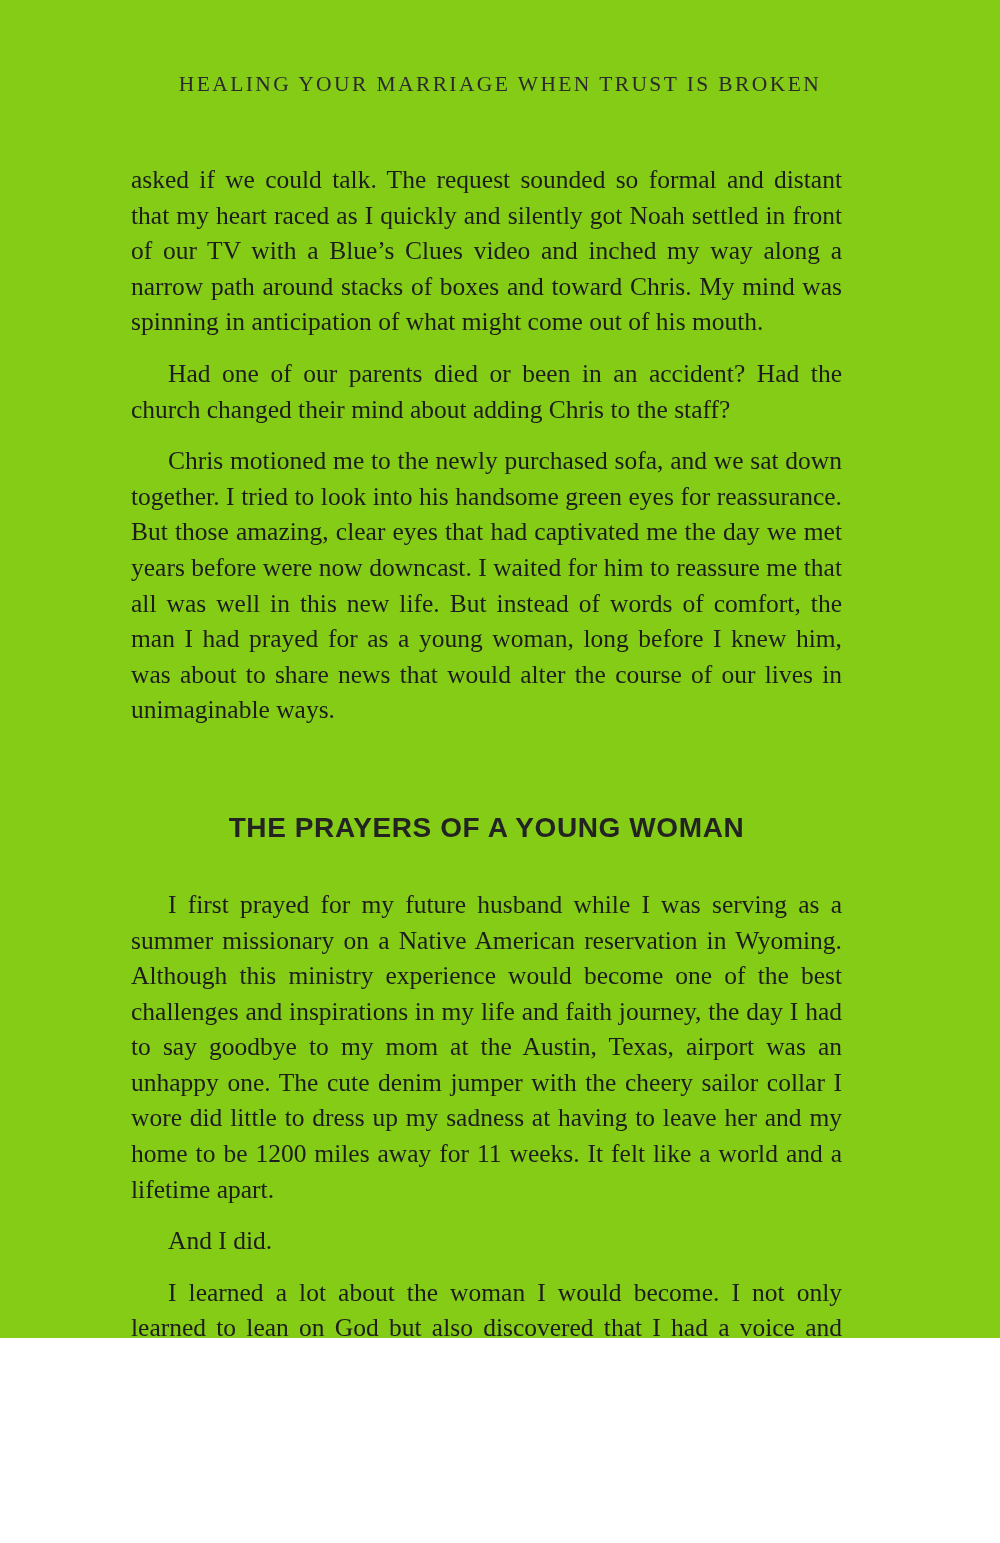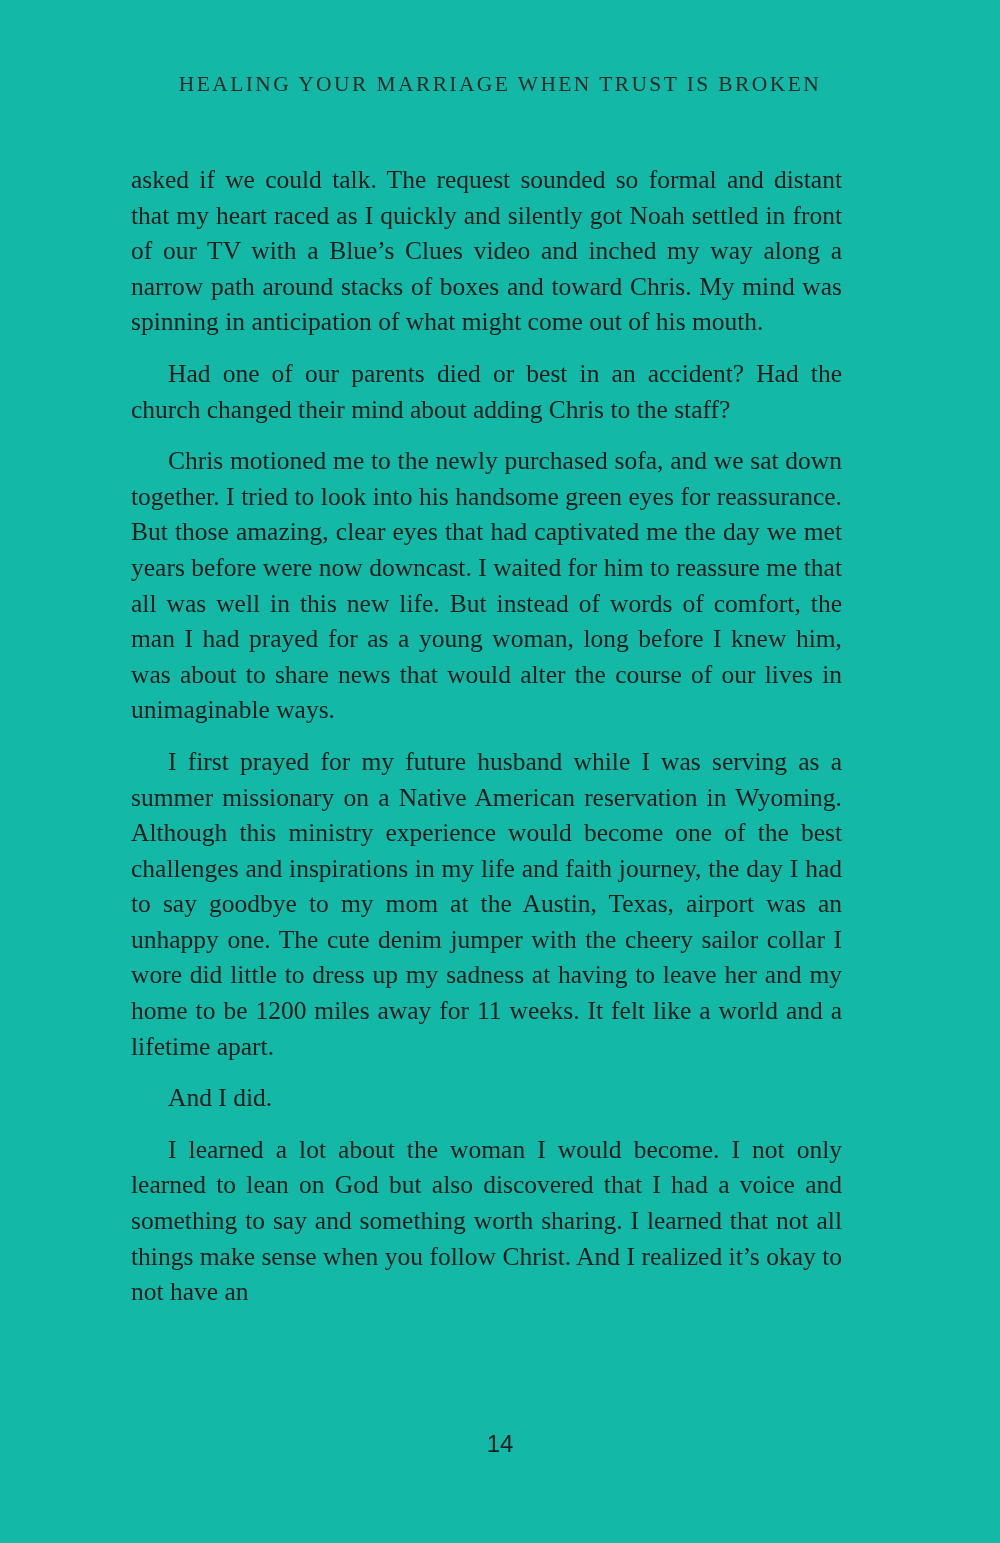--- a/index.html
+++ b/index.html
@@ -3,22 +3,22 @@
 <meta charset="utf-8">
 <style>
   html, body {
     margin: 0;
     padding: 0;
     background: #ffffff;
   }
   .page {
     position: relative;
     width: 1000px;
-    height: 1543px;
-    background: #14b8a6;
+    height: 1338px;
+    background: #84cc16;
     overflow: hidden;
     font-family: "Liberation Serif", serif;
   }
   .running-head {
     position: absolute;
     top: 72px;
     left: 0;
     right: 0;
     text-align: center;
     font-family: "Liberation Serif", serif;
@@ -70,24 +70,25 @@
 <body>
 
 <div class="page">
 
   <header class="running-head">HEALING YOUR MARRIAGE WHEN TRUST IS BROKEN</header>
 
   <main class="body-text">
 
     <section>
         <p class="">asked if we could talk. The request sounded so formal and distant that my heart raced as I quickly and silently got Noah settled in front of our TV with a Blue’s Clues video and inched my way along a narrow path around stacks of boxes and toward Chris. My mind was spinning in anticipation of what might come out of his mouth.</p>
-        <p class="indent">Had one of our parents died or best in an accident? Had the church changed their mind about adding Chris to the staff?</p>
+        <p class="indent">Had one of our parents died or been in an accident? Had the church changed their mind about adding Chris to the staff?</p>
         <p class="indent">Chris motioned me to the newly purchased sofa, and we sat down together. I tried to look into his handsome green eyes for reassurance. But those amazing, clear eyes that had captivated me the day we met years before were now downcast. I waited for him to reassure me that all was well in this new life. But instead of words of comfort, the man I had prayed for as a young woman, long before I knew him, was about to share news that would alter the course of our lives in unimaginable ways.</p>
       </section>
 
+    <h2 class="section-heading">THE PRAYERS OF A YOUNG WOMAN</h2>
 
     <section>
         <p class="indent">I first prayed for my future husband while I was serving as a summer missionary on a Native American reservation in Wyoming. Although this ministry experience would become one of the best challenges and inspirations in my life and faith journey, the day I had to say goodbye to my mom at the Austin, Texas, airport was an unhappy one. The cute denim jumper with the cheery sailor collar I wore did little to dress up my sadness at having to leave her and my home to be 1200 miles away for 11 weeks. It felt like a world and a lifetime apart.</p>
         <p class="indent">And I did.</p>
         <p class="indent">I learned a lot about the woman I would become. I not only learned to lean on God but also discovered that I had a voice and something to say and something worth sharing. I learned that not all things make sense when you follow Christ. And I realized it’s okay to not have an</p>
       </section>
 
   </main>
 
   <footer class="page-number">14</footer>

